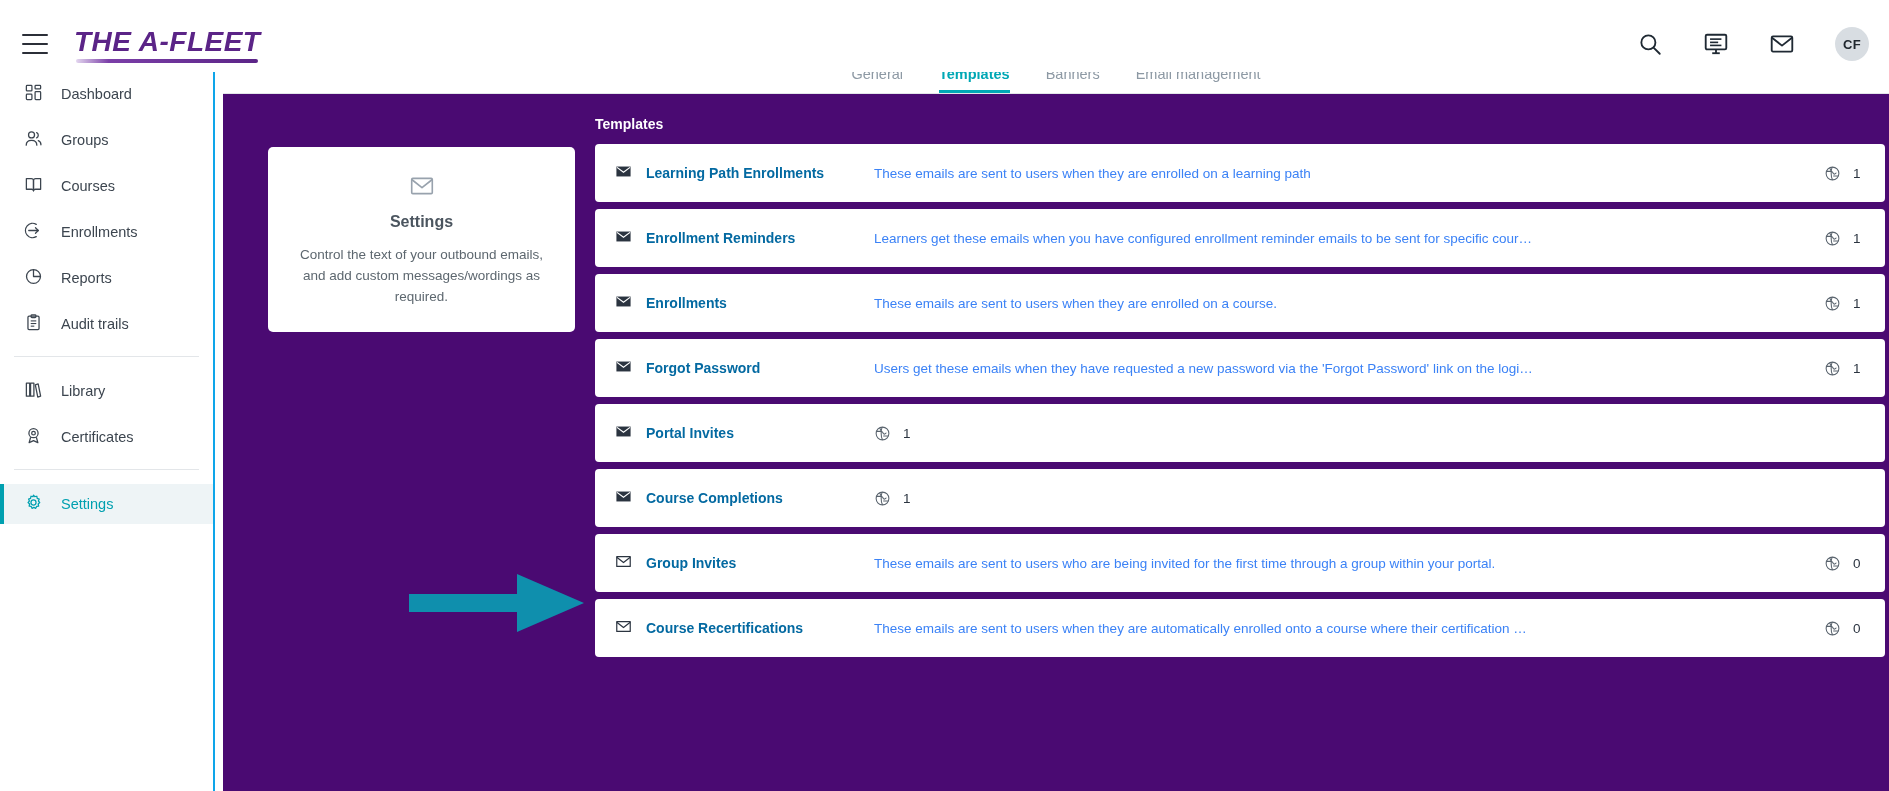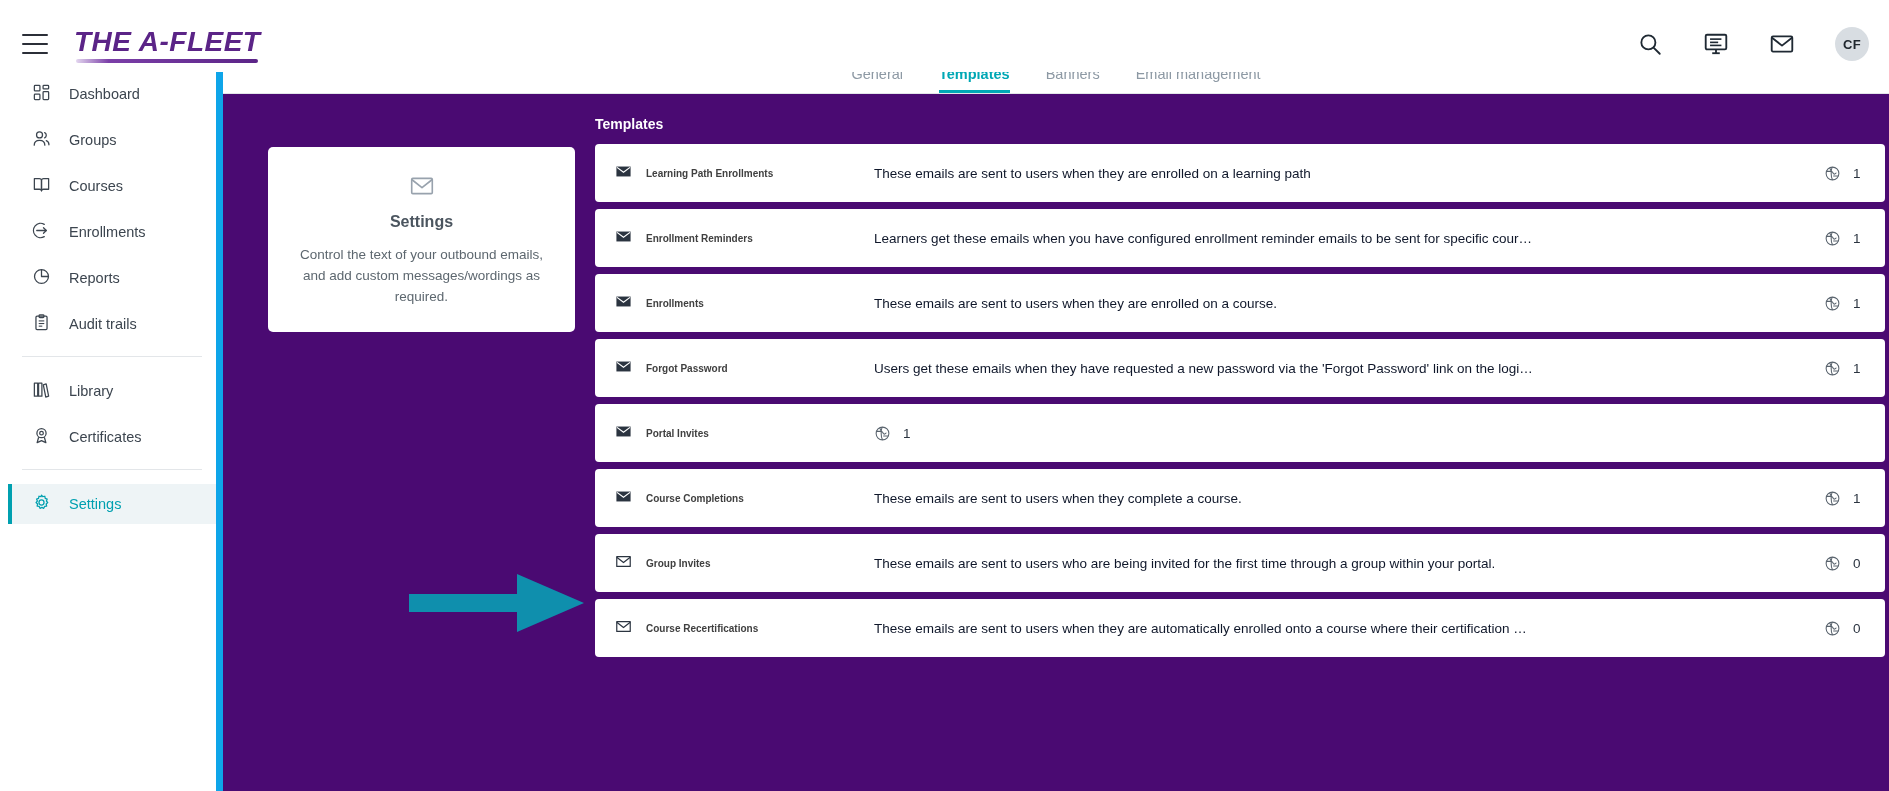--- a/index.html
+++ b/index.html
@@ -49,24 +49,24 @@
   .avatar {
     width: 34px; height: 34px; border-radius: 50%;
     background: #d8dde2; color: #20272e;
     font-size: 13px; font-weight: bold;
     display: flex; align-items: center; justify-content: center;
     cursor: pointer; letter-spacing: .4px;
   }
 
   
   .sidebar {
-    position: absolute; top: 56px; left: 8px;
+    position: absolute; top: 56px; left: 0;
     width: 215px; height: 735px;
     background: #ffffff;
-    border-right: 7px solid #0ea5e9;
+    border-right: 2px solid #0ea5e9;
     padding-top: 18px;
     z-index: 20;
   }
   .nav-item {
     display: flex; align-items: center;
     height: 40px; padding-left: 24px;
     gap: 18px; cursor: pointer;
     color: #3c454f; font-size: 14.5px;
     position: relative;
     margin-bottom: 6px;
@@ -128,25 +128,25 @@
   .trow {
     display: flex; align-items: center;
     background: #ffffff; border-radius: 4px;
     height: 58px; margin-bottom: 7px;
     padding: 0 22px 0 20px;
     cursor: pointer;
   }
   .trow .env { width: 17px; height: 17px; flex: 0 0 17px; color: #2b3440; margin-right: 14px; }
   .trow .tname {
     width: 228px; flex: 0 0 228px;
-    font-size: 10px; font-weight: bold; color: #404040;
+    font-size: 14px; font-weight: bold; color: #0369a1;
     white-space: nowrap; overflow: hidden; text-overflow: ellipsis;
   }
   .trow .tdesc {
-    flex: 1 1 auto; font-size: 13.5px; color: #0f172a;
+    flex: 1 1 auto; font-size: 13.5px; color: #3b82f6;
     white-space: nowrap; overflow: hidden; text-overflow: ellipsis;
     padding-right: 20px;
   }
   .trow .tcount { display: flex; align-items: center; gap: 12px; flex: 0 0 auto; }
   .trow .globe { width: 17px; height: 17px; color: #5a646e; display: block; }
   .trow .cnum { font-size: 13.5px; color: #2b3440; min-width: 10px; }
 </style>
 </head>
 <body>
 
@@ -422,21 +422,20 @@
       </div>
 
       <div class="trow">
         <span>
           <svg class="env" viewBox="0 0 24 24" fill="currentColor">
               <path d="M2 5h20v14H2z" fill="currentColor"></path>
               <path d="M2.8 6.2L12 13.2l9.2-7" fill="none" stroke="#ffffff" stroke-width="1.7"></path>
             </svg>
         </span>
         <div class="tname">Course Completions</div>
-        <div class="tdesc">These emails are sent to users when they complete a course.</div>
         <div class="tcount">
           <span>
             <svg class="globe" viewBox="0 0 24 24" fill="none" stroke="currentColor" stroke-width="1.5">
                 <circle cx="12" cy="12" r="9"></circle>
                 <path d="M12 3c-2.5 2.6-2.5 14.4 0 18M3.6 9h7M13 15.5h7.4M8 4.2c1.8 2.4 1 4.6 3.4 5.2 1.4.4 1 3 2.6 3.4 1.8.4 2-1.8 3.6-1.6"></path>
               </svg>
           </span>
           <span class="cnum">1</span>
         </div>
       </div>

